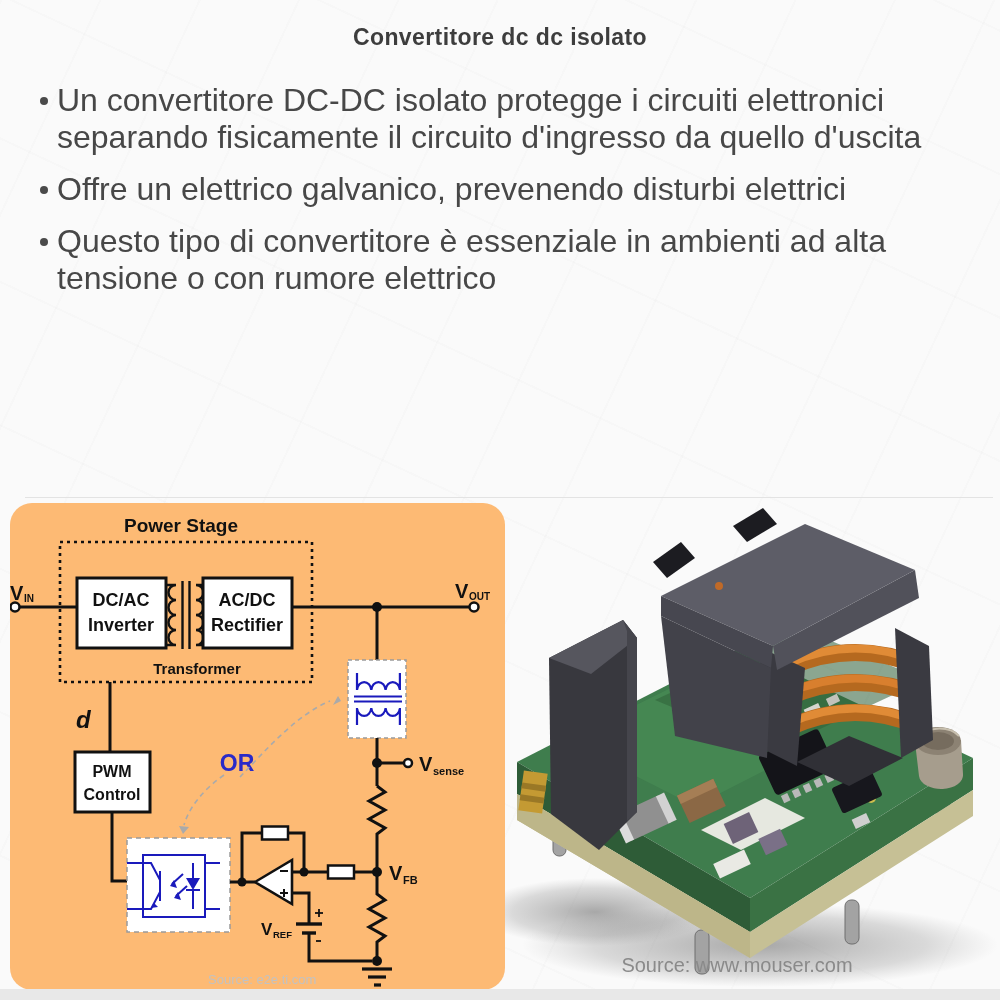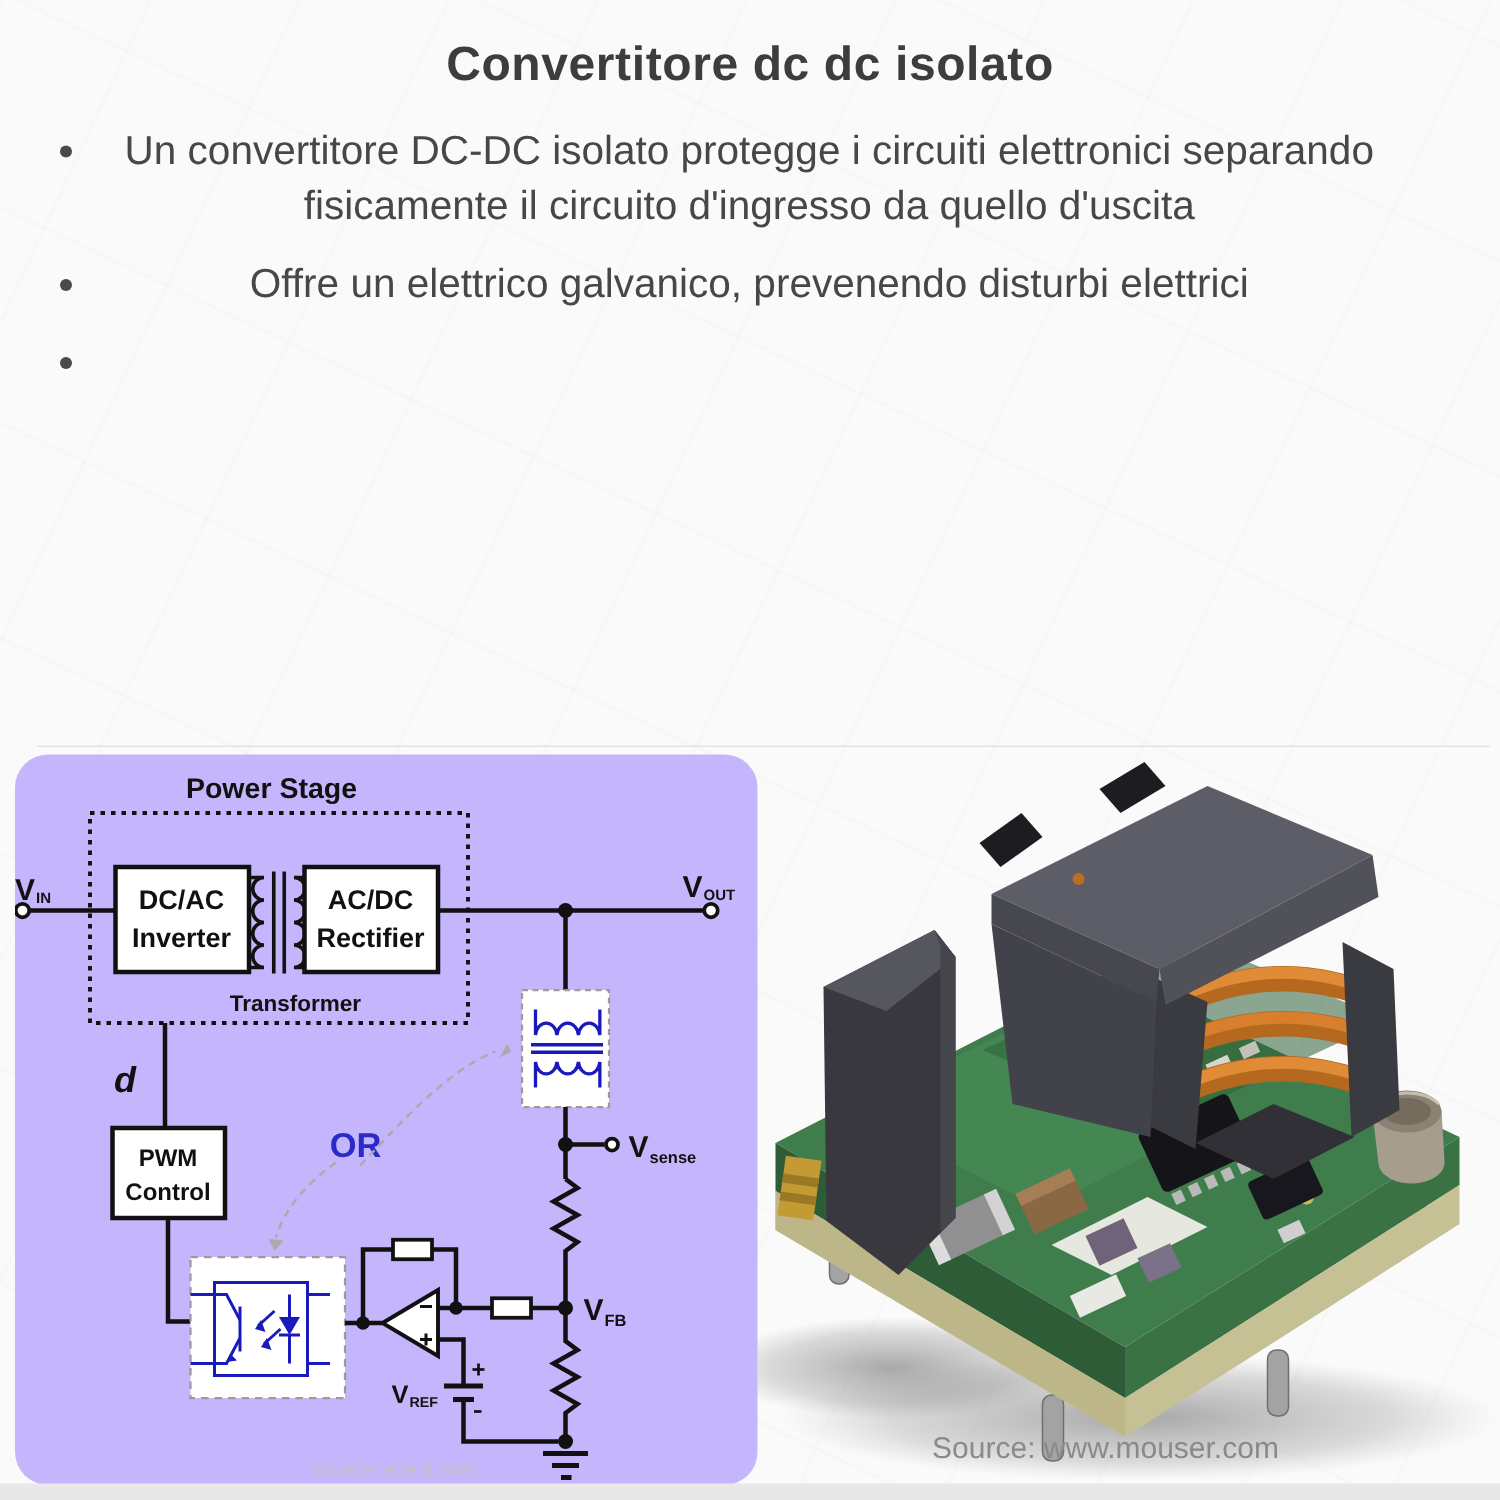--- a/index.html
+++ b/index.html
@@ -9,63 +9,62 @@
     font-family:"Liberation Sans",sans-serif;
   }
   .texture{
     position:absolute;inset:0;pointer-events:none;
     background:
       repeating-linear-gradient(115deg, rgba(0,0,0,0.013) 0 2px, transparent 2px 90px),
       repeating-linear-gradient(25deg, rgba(0,0,0,0.011) 0 2px, transparent 2px 130px);
   }
   .page-title{
     position:absolute;top:24px;left:0;width:1000px;
-    text-align:center;font-size:32px;font-weight:600;color:#3d3d3d;
+    text-align:center;font-size:23px;font-weight:600;color:#3d3d3d;
     letter-spacing:.4px;
   }
   .bullets{
     position:absolute;top:82px;left:38px;width:905px;
     list-style:none;margin:0;padding:0;
   }
   .bullets li{
     position:relative;padding-left:19px;margin-bottom:15px;
-    font-size:27px;line-height:37px;color:#474747;font-weight:500;
+    font-size:32px;line-height:37px;color:#474747;font-weight:500;
     max-width:885px;
-    text-align:center;
   }
   .bullets li .dot{
     position:absolute;left:2px;top:15px;width:8px;height:8px;border-radius:50%;
     background:#4a4a4a;
   }
   .divider{
     position:absolute;top:497px;left:25px;width:968px;height:1px;background:#e3e3e3;
   }
   .diagram-panel{
     position:absolute;left:10px;top:503px;width:495px;height:487px;
-    background:#c4b5fd;border-radius:22px;
+    background:#fdba74;border-radius:22px;
   }
   .photo-panel{
     position:absolute;left:505px;top:500px;width:495px;height:500px;
   }
   .bottom-strip{
     position:absolute;left:0;bottom:0;width:1000px;height:11px;background:#e8e8e8;
   }
   svg text{font-family:"Liberation Sans",sans-serif;}
 </style>
 </head>
 <body>
 
 <div class="texture"></div>
 
 <div class="page-title">Convertitore dc dc isolato</div>
 
 <ul class="bullets">
   <li><span class="dot"></span><span>Un convertitore DC-DC isolato protegge i circuiti elettronici separando fisicamente il circuito d'ingresso da quello d'uscita</span></li>
   <li><span class="dot"></span><span>Offre un elettrico galvanico, prevenendo disturbi elettrici</span></li>
-  <li><span class="dot"></span></li>
+  <li><span class="dot"></span><span>Questo tipo di convertitore è essenziale in ambienti ad alta tensione o con rumore elettrico</span></li>
 </ul>
 
 <div class="divider"></div>
 
 <div class="diagram-panel">
 <svg width="495" height="487" viewBox="0 0 495 487">
 
   <text x="171" y="29" font-size="19" font-weight="bold" fill="#111" text-anchor="middle">Power Stage</text>
   <rect x="50" y="39" width="252" height="140" fill="none" stroke="#111" stroke-width="2.6" stroke-dasharray="3 4"></rect>
 

